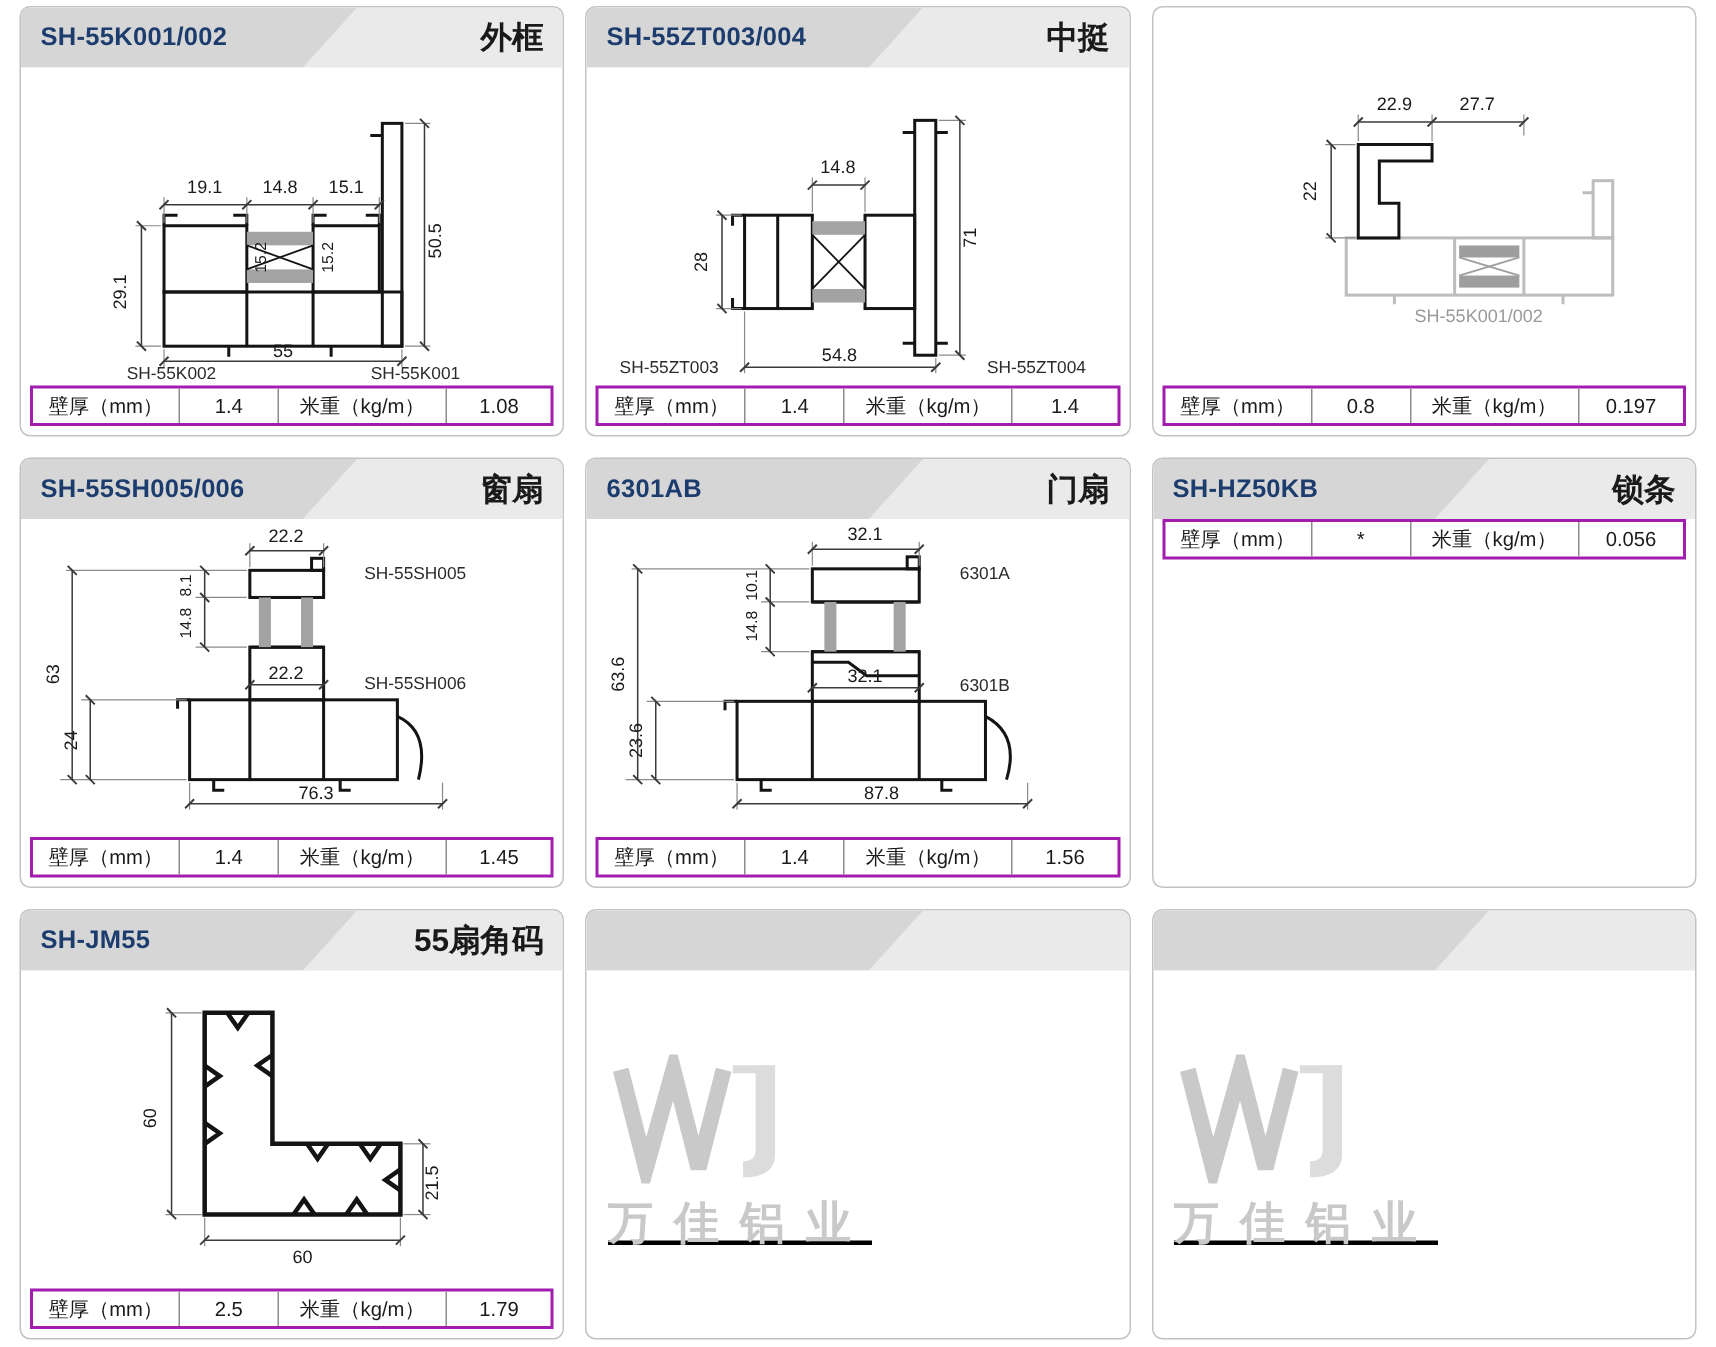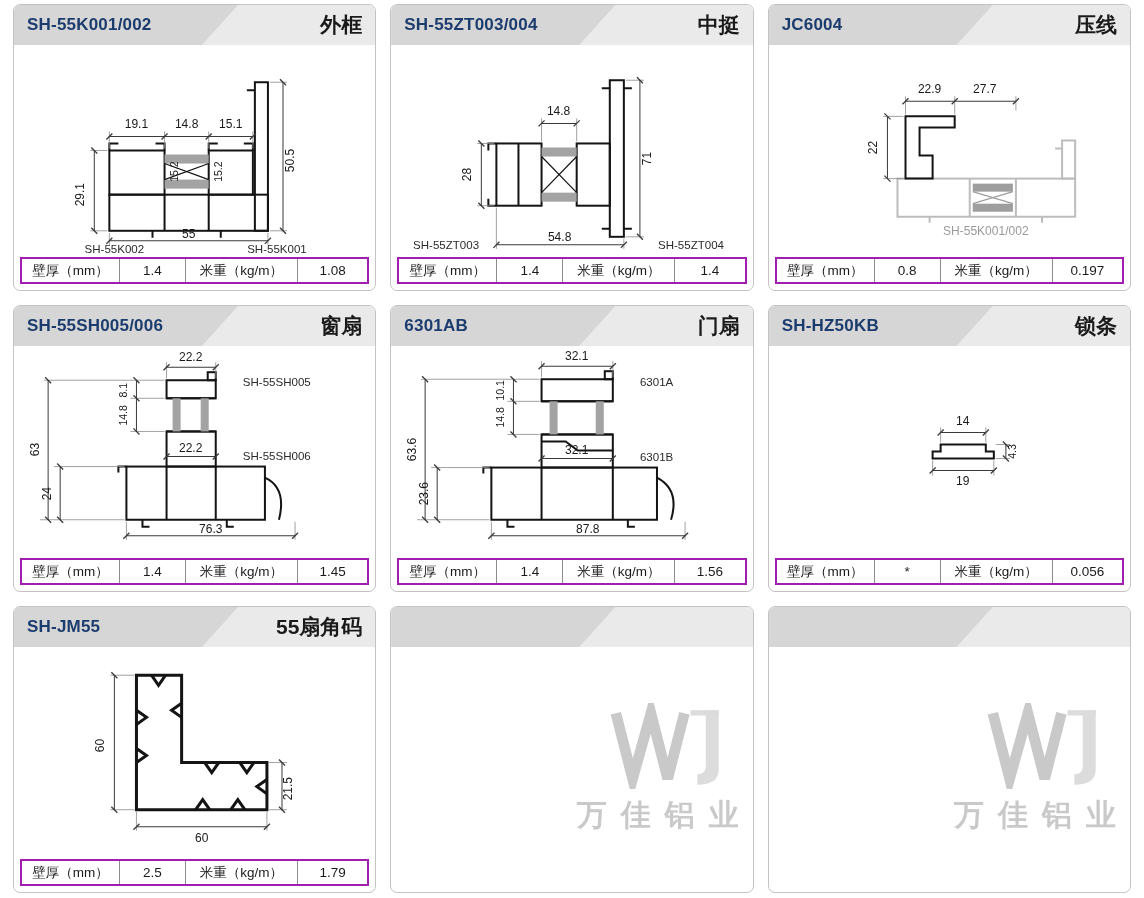--- a/index.html
+++ b/index.html
@@ -25,21 +25,21 @@
   .gxln  { stroke:#9e9e9e; stroke-width:1.2; }
   .ext line { stroke:#8a8a8a; stroke-width:.8; }
   .dimg line { stroke:#3a3a3a; stroke-width:1; }
   text { font-family:"Liberation Sans", sans-serif; }
   .dt  { font-size:12px; fill:#1a1a1a; text-anchor:middle; }
   .dts { font-size:10.5px; fill:#1a1a1a; text-anchor:middle; }
   .pl  { font-size:11.5px; fill:#2a2a2a; text-anchor:start; }
   .plm { text-anchor:middle; }
   .gtext { font-size:12px; fill:#9a9a9a; text-anchor:middle; }
   
-  .wm { position:absolute; inset:0; display:flex; flex-direction:column; align-items:flex-end; justify-content:center; gap:6px; }
+  .wm { position:absolute; inset:0; display:flex; flex-direction:column; align-items:flex-start; justify-content:center; gap:6px;text-decoration:underline; }
   .wm-text { font-family:"Liberation Serif", serif; font-size:30px; font-weight:bold; color:#c9c9c9; letter-spacing:14px; text-indent:14px; white-space:nowrap; }
 </style>
 </head>
 <body>
 
 <svg width="0" height="0" style="position:absolute">
   <defs>
     <marker id="tk" markerWidth="10" markerHeight="10" refX="5" refY="5" orient="auto" markerUnits="userSpaceOnUse">
       <path d="M2,8 L8,2" stroke="#3a3a3a" stroke-width="1.3" fill="none"></path>
     </marker>
@@ -169,25 +169,20 @@
     </div>
     <div class="spec">
       <div>壁厚（mm）</div>
       <div>1.4</div>
       <div>米重（kg/m）</div>
       <div>1.4</div>
     </div>
   </div>
 
   <div class="card">
-    <div class="card-head">
-      <div class="head-band"></div>
-      <span class="head-title">JC6004</span>
-      <span class="head-cat">压线</span>
-    </div>
     <div class="card-body">
       <svg class="draw" viewBox="0 0 360 205">
         <g class="gprof">
           <rect x="128" y="130" width="177" height="38"></rect>
           <rect x="292" y="92" width="13" height="38"></rect>
           <line x1="200" y1="130" x2="200" y2="168"></line>
           <line x1="246" y1="130" x2="246" y2="168"></line>
           <path d="M160,168 v6"></path>
             <path d="M272,168 v6"></path>
           <path d="M292,100 h-7"></path>
@@ -355,41 +350,20 @@
       <div>1.56</div>
     </div>
   </div>
 
   <div class="card">
     <div class="card-head">
       <div class="head-band"></div>
       <span class="head-title">SH-HZ50KB</span>
       <span class="head-cat">锁条</span>
     </div>
-    <div class="card-body">
-      <svg class="draw" viewBox="0 0 360 205">
-        <path class="prof" d="M163,109 H224 V102 H216 V95 H171 V102 H163 Z"></path>
-        <g class="ext">
-          <line x1="171" y1="93" x2="171" y2="78"></line>
-            <line x1="216" y1="93" x2="216" y2="78"></line>
-          <line x1="226" y1="95" x2="240" y2="95"></line>
-            <line x1="226" y1="109" x2="240" y2="109"></line>
-          <line x1="163" y1="111" x2="163" y2="126"></line>
-            <line x1="224" y1="111" x2="224" y2="126"></line>
-        </g>
-        <g class="dimg">
-          <line x1="171" y1="83" x2="216" y2="83" marker-start="url(#tk)" marker-end="url(#tk)"></line>
-          <line x1="236" y1="95" x2="236" y2="109" marker-start="url(#tk)" marker-end="url(#tk)"></line>
-          <line x1="163" y1="121" x2="224" y2="121" marker-start="url(#tk)" marker-end="url(#tk)"></line>
-        </g>
-        <text class="dt" x="193" y="76">14</text>
-        <text class="dts" x="246" y="102" transform="rotate(-90 246 102)">4.3</text>
-        <text class="dt" x="193" y="135">19</text>
-      </svg>
-    </div>
     <div class="spec">
       <div>壁厚（mm）</div>
       <div>*</div>
       <div>米重（kg/m）</div>
       <div>0.056</div>
     </div>
   </div>
 
   <div class="card">
     <div class="card-head">

